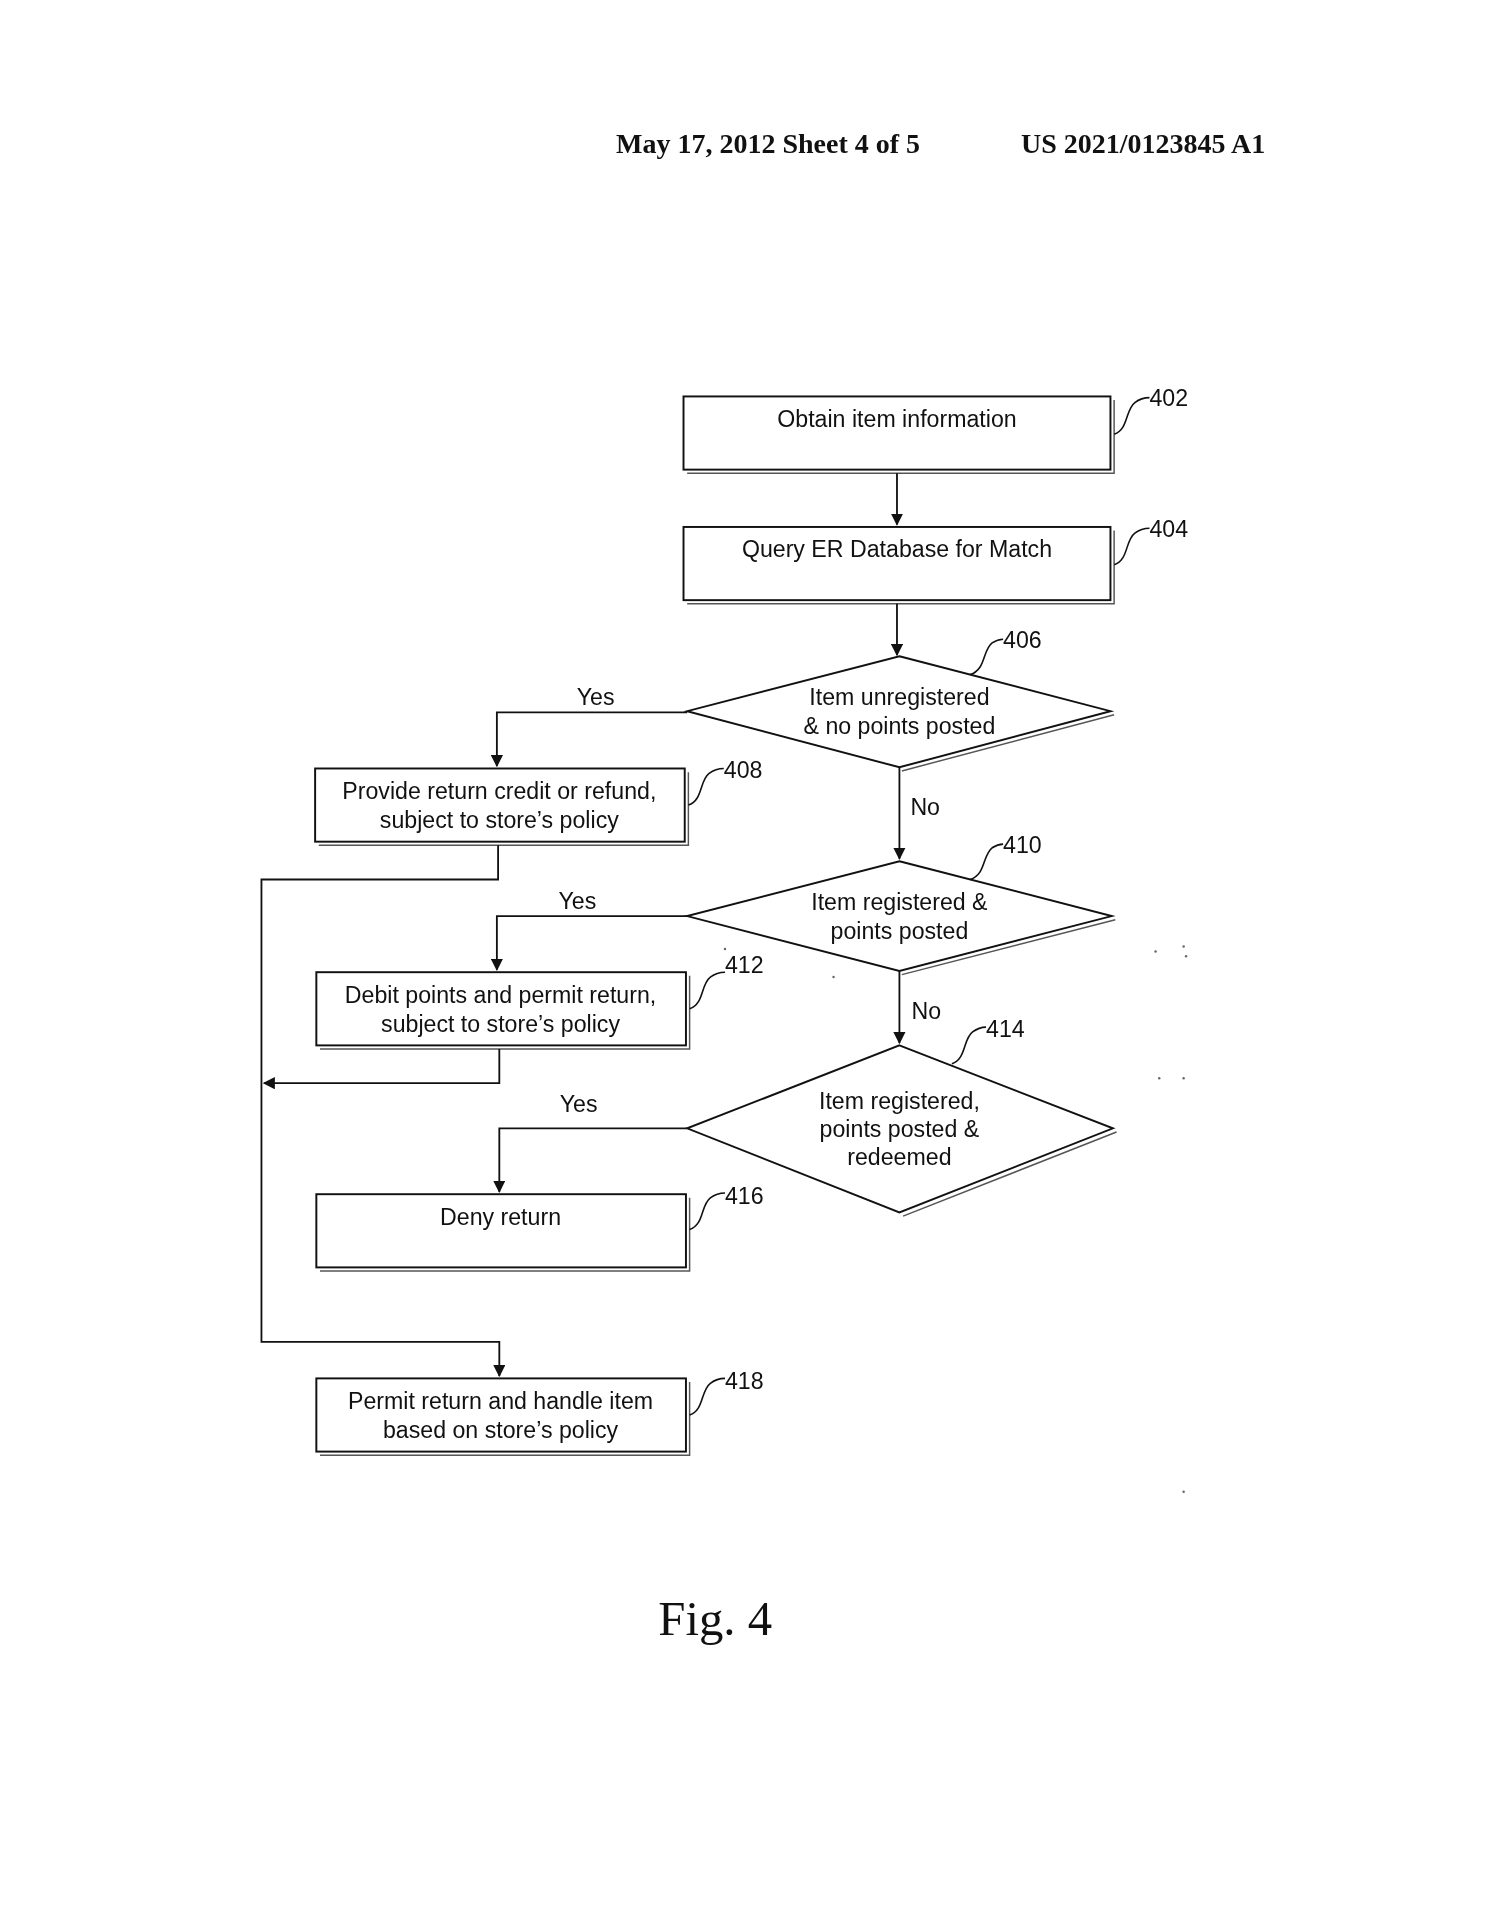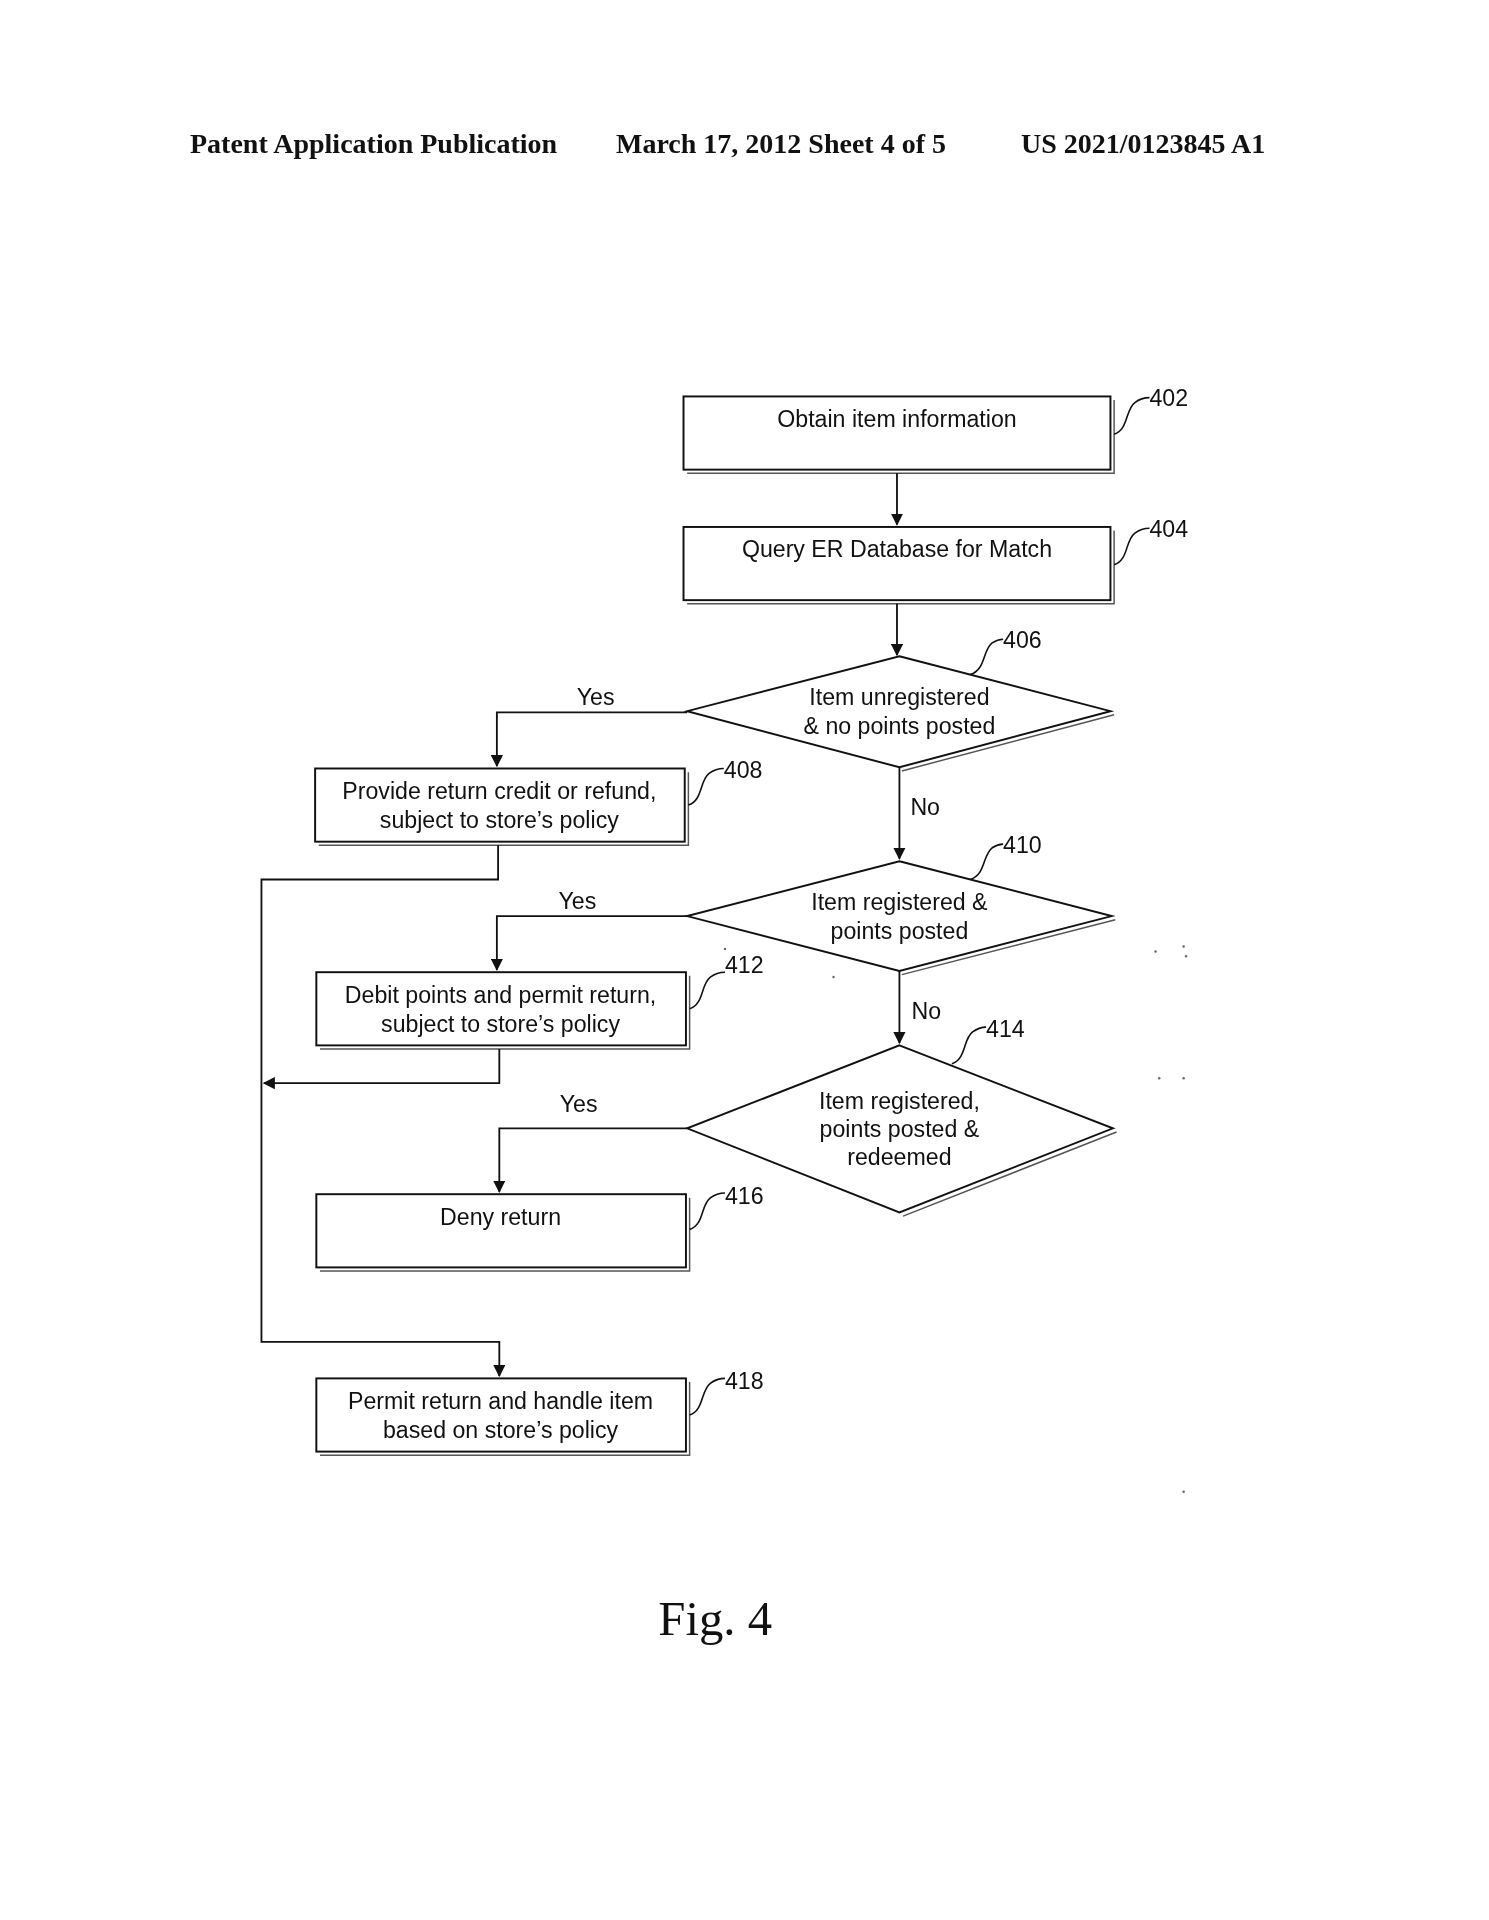--- a/index.html
+++ b/index.html
@@ -14,22 +14,21 @@
   .fig-text { font-family: "Liberation Serif", serif; font-size: 40px; fill: #111; }
   .shape { fill: #fff; stroke: #111; stroke-width: 1.6; }
   .shadow { fill: none; stroke: #555; stroke-width: 1.2; }
   .line { fill: none; stroke: #111; stroke-width: 1.5; }
   .lead { fill: none; stroke: #111; stroke-width: 1.3; }
 </style>
 </head>
 <body>
 
 <div class="header">
-  <span style="left:190px;">Patent Application Publication</span>
-  <span style="left:616px;">March 17, 2012   Sheet 4 of 5</span>
+  <span style="left:616px;">May 17, 2012   Sheet 4 of 5</span>
   <span style="left:1021px;">US 2021/0123845 A1</span>
 </div>
 
 <svg width="1489" height="1920" viewBox="0 0 1220 1574">
   <defs>
     <marker id="arrow" markerWidth="10" markerHeight="10" refX="9" refY="5" orient="auto" markerUnits="userSpaceOnUse">
       <path d="M0,0 L10,5 L0,10 Z" fill="#111"></path>
     </marker>
   </defs>
 

